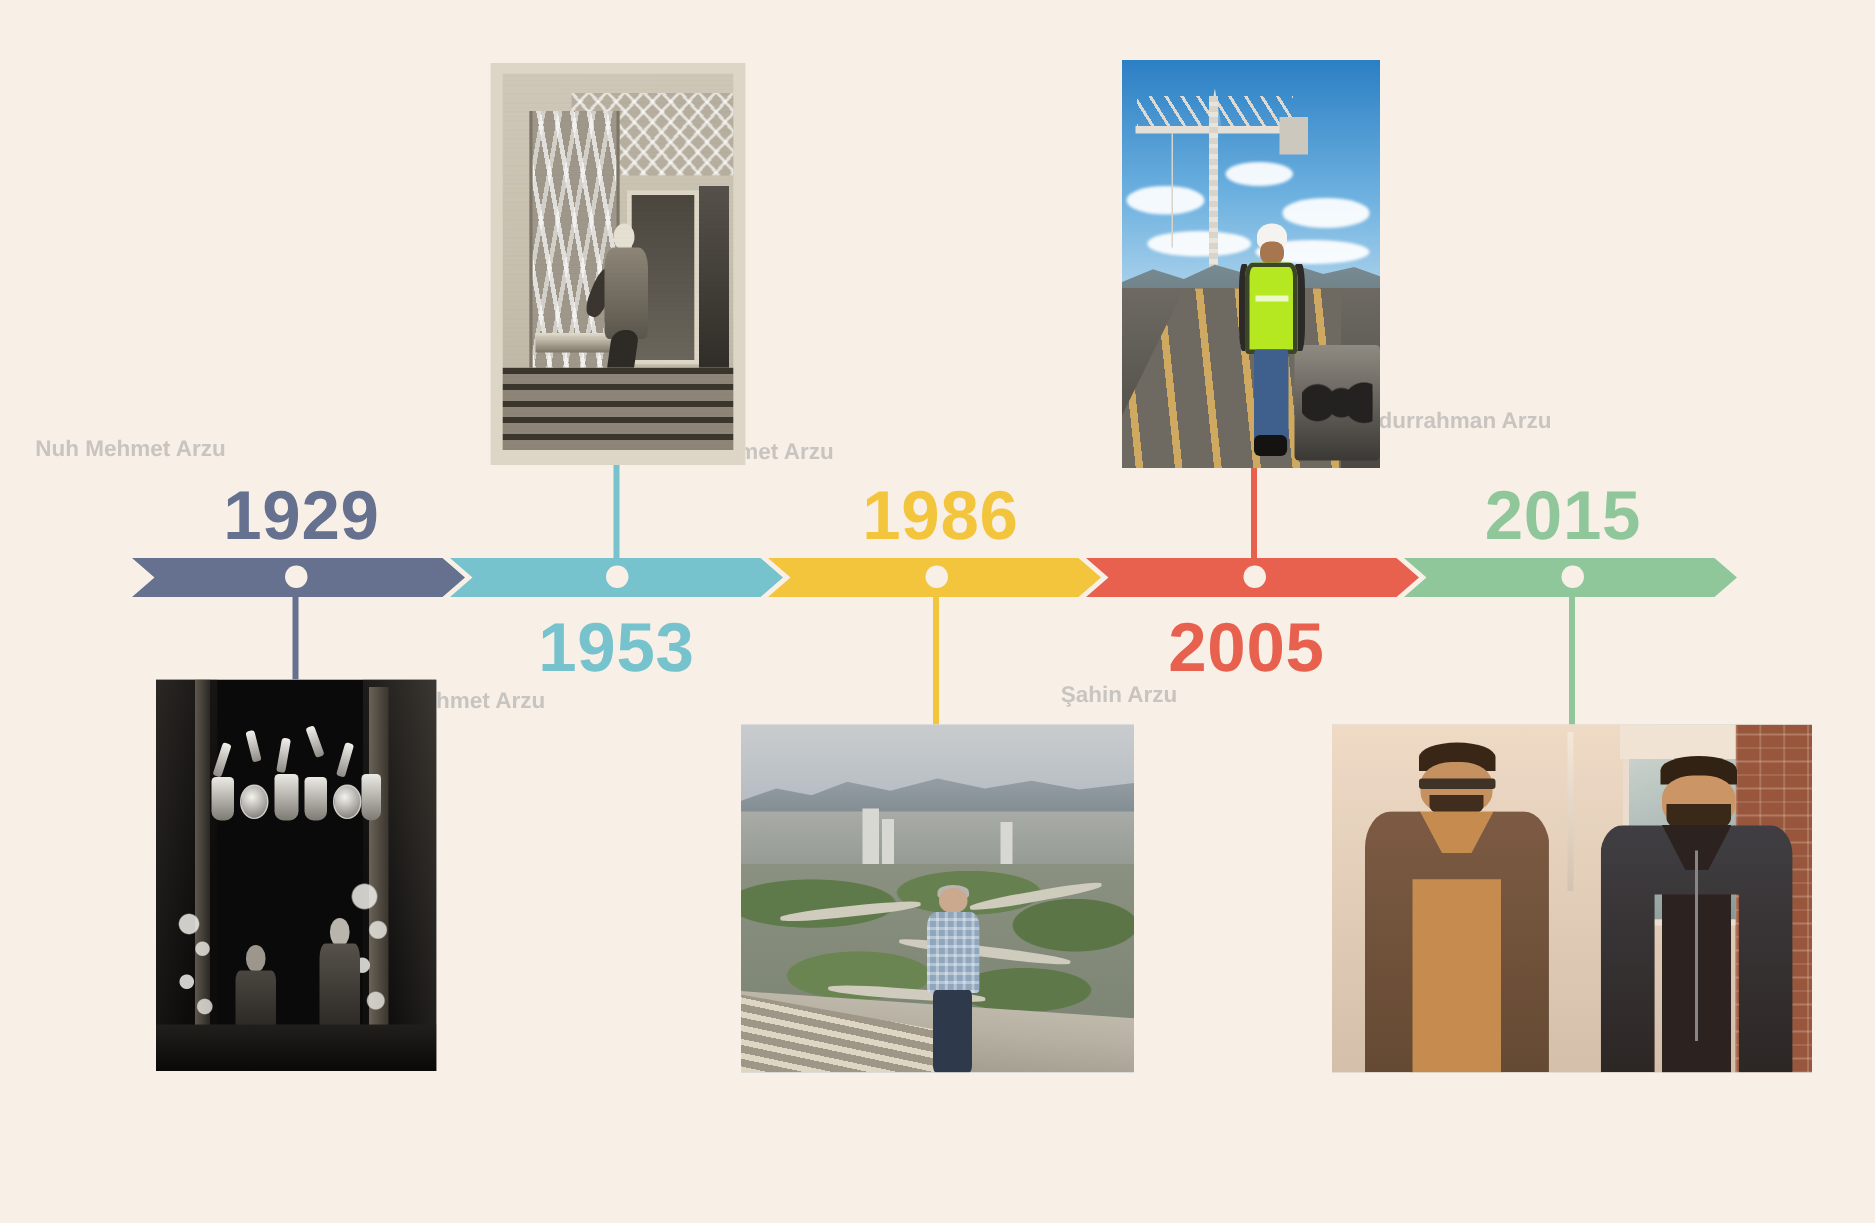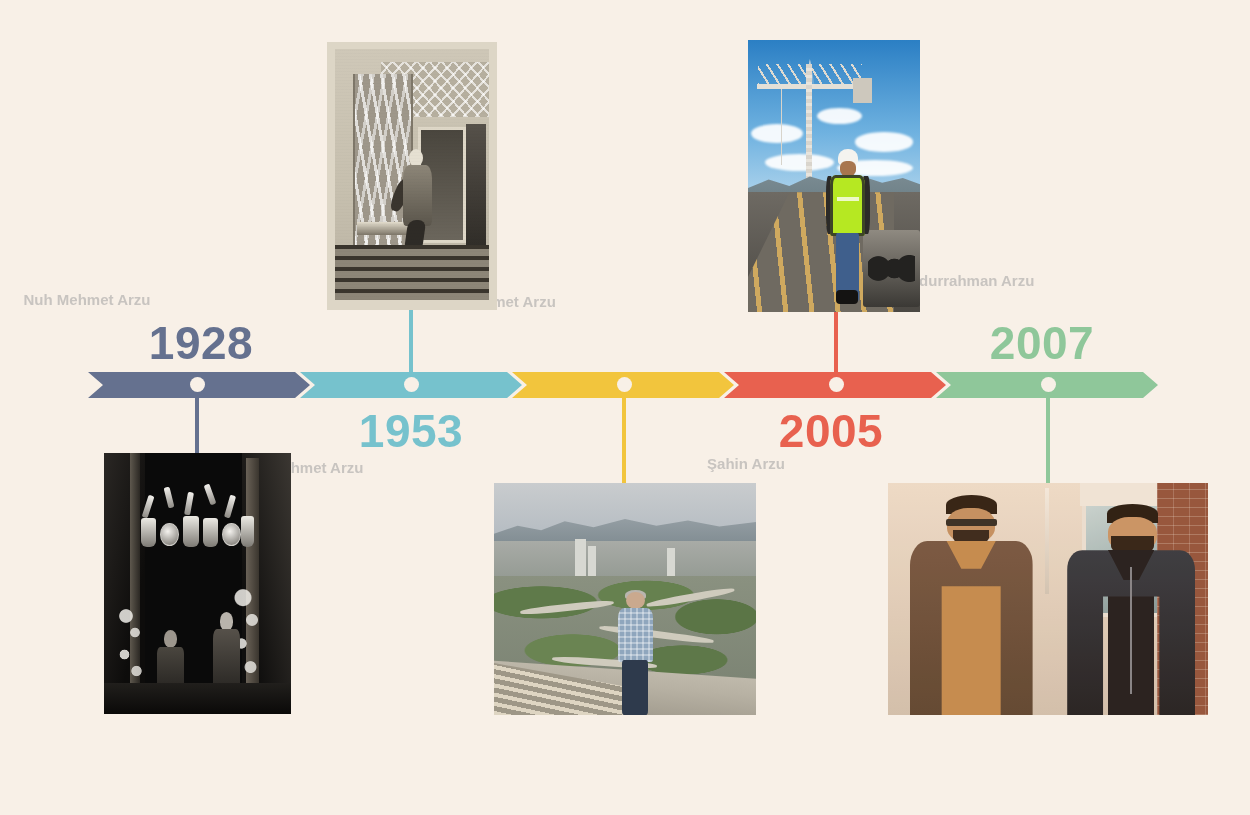--- a/index.html
+++ b/index.html
@@ -402,40 +402,41 @@
 
   <div class="node-dot" style="left:197px;"></div>
   <div class="node-dot" style="left:411px;"></div>
   <div class="node-dot" style="left:624px;"></div>
   <div class="node-dot" style="left:836px;"></div>
   <div class="node-dot" style="left:1048px;"></div>
 
   <div class="person" style="left:197px; top:290px;">
     <span class="person-inner">Nuh Mehmet Arzu</span>
   </div>
-  <div class="year" style="left:201px; top:320px; color:#65718f;">1928</div>
+  <div class="year" style="left:201px; top:320px; color:#65718f;">1929</div>
 
   <div class="year" style="left:411px; top:408px; color:#76c2cd;">1953</div>
   <div class="person" style="left:414px; top:458px;">
     <span class="person-inner">Hacı Ahmet Arzu</span>
   </div>
 
   <div class="person" style="left:624px; top:292px;">
     <span class="person-inner">Ahmet Arzu</span>
   </div>
+  <div class="year" style="left:627px; top:320px; color:#f2c53d;">1986</div>
 
   <div class="year" style="left:831px; top:408px; color:#e8614f;">2005</div>
   <div class="person" style="left:856px; top:454px;">
     <span class="person-inner">Şahin Arzu</span>
   </div>
 
   <div class="person" style="left:1047px; top:271px;">
     <span class="person-inner">Şahin &amp; Abdurrahman Arzu</span>
   </div>
-  <div class="year" style="left:1042px; top:320px; color:#8fc79a;">2007</div>
+  <div class="year" style="left:1042px; top:320px; color:#8fc79a;">2015</div>
 
   <div class="photo p1933" style="left:104px; top:453px; width:187px; height:261px;">
     <div class="inner">
       <div class="wall-l"></div>
       <div class="wall-r"></div>
       <div class="doorpost2"></div>
       <div class="doorpost"></div>
       <div class="hang" style="left:22%; top:16%; width:3%; height:9%; transform:rotate(18deg);"></div>
       <div class="hang" style="left:33%; top:13%; width:3%; height:8%; transform:rotate(-14deg);"></div>
       <div class="hang" style="left:44%; top:15%; width:3%; height:9%; transform:rotate(10deg);"></div>

